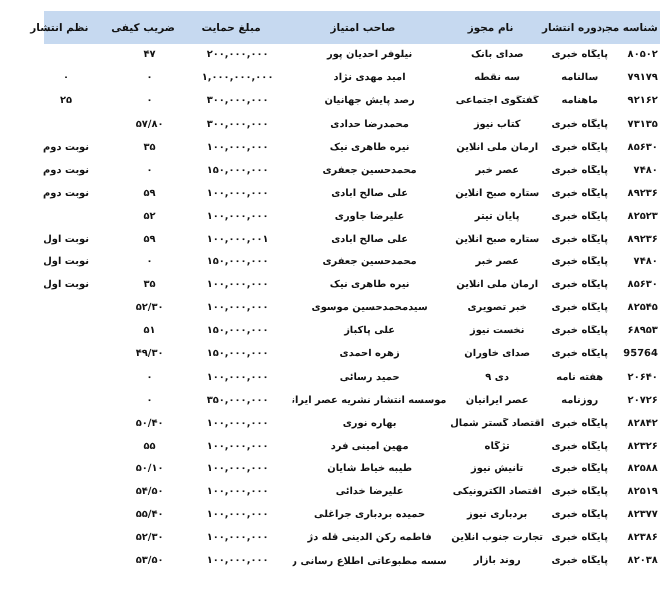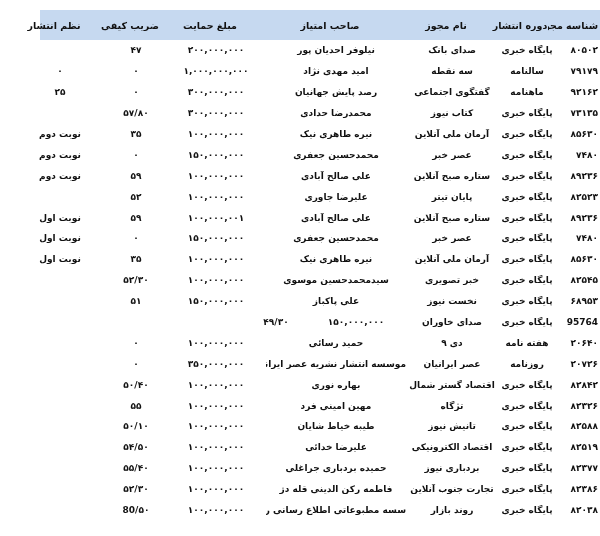--- a/index.html
+++ b/index.html
@@ -146,20 +146,21 @@
         <div class="c c-name">نخست نیوز</div>
         <div class="c c-owner">علی پاکباز</div>
         <div class="c c-amount">۱۵۰,۰۰۰,۰۰۰</div>
         <div class="c c-coef">۵۱</div>
         <div class="c c-order"></div>
       </div>
       <div class="row">
         <div class="c c-id">95764</div>
         <div class="c c-period">پایگاه خبری</div>
         <div class="c c-name">صدای خاوران</div>
+        <div class="c c-owner">زهره احمدی</div>
         <div class="c c-amount">۱۵۰,۰۰۰,۰۰۰</div>
         <div class="c c-coef">۴۹/۳۰</div>
         <div class="c c-order"></div>
       </div>
       <div class="row">
         <div class="c c-id">۲۰۶۴۰</div>
         <div class="c c-period">هفته نامه</div>
         <div class="c c-name">دی ۹</div>
         <div class="c c-owner">حمید رسائی</div>
         <div class="c c-amount">۱۰۰,۰۰۰,۰۰۰</div>
@@ -228,17 +229,17 @@
         <div class="c c-amount">۱۰۰,۰۰۰,۰۰۰</div>
         <div class="c c-coef">۵۲/۳۰</div>
         <div class="c c-order"></div>
       </div>
       <div class="row">
         <div class="c c-id">۸۲۰۳۸</div>
         <div class="c c-period">پایگاه خبری</div>
         <div class="c c-name">روند بازار</div>
         <div class="c c-owner">سسه مطبوعاتی اطلاع رسانی رسانه خو</div>
         <div class="c c-amount">۱۰۰,۰۰۰,۰۰۰</div>
-        <div class="c c-coef">80/۵۰</div>
+        <div class="c c-coef">۵۳/۵۰</div>
         <div class="c c-order"></div>
       </div>
     </div>
 </div>
 
 </body></html>

